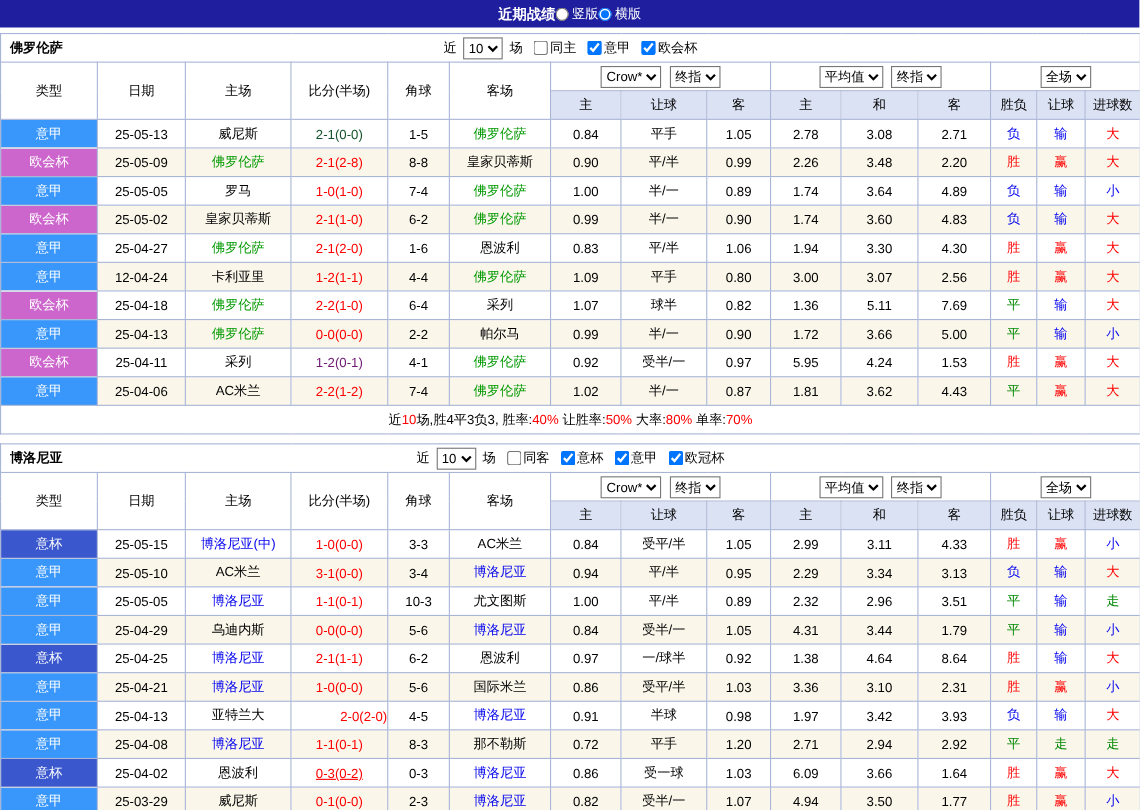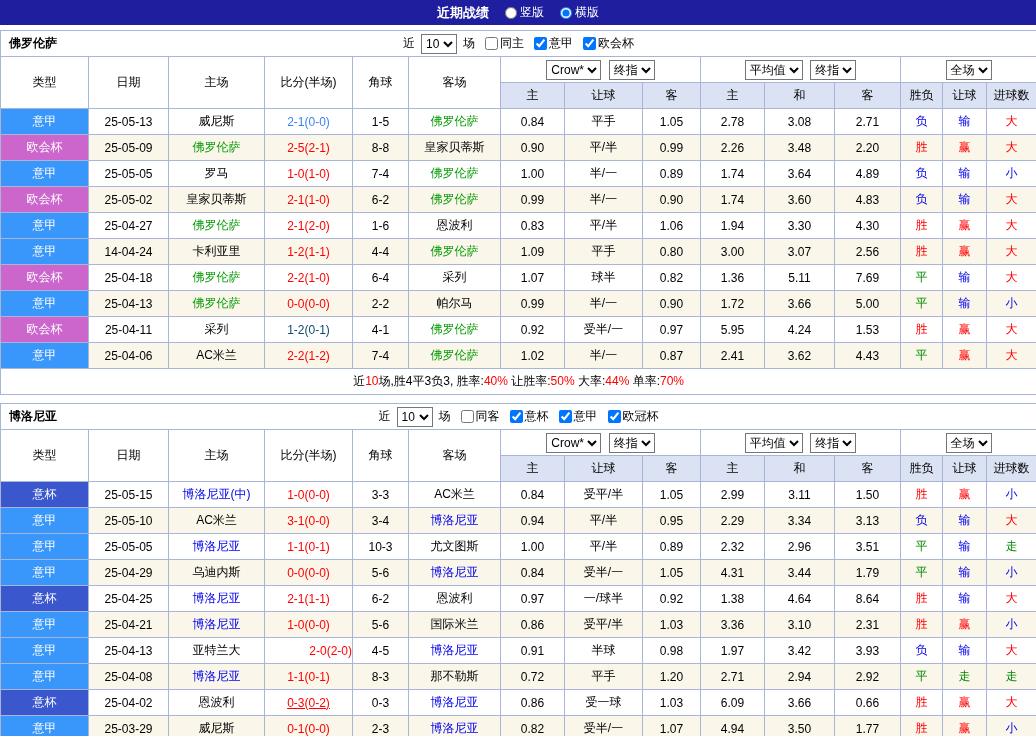--- a/index.html
+++ b/index.html
@@ -4,21 +4,21 @@
 <style>
   * { box-sizing: border-box; }
   html,body { margin:0; padding:0; background:#fff; }
   body {
     width:1036px;
     font-family:"Liberation Sans","DejaVu Sans",sans-serif;
     font-size:12px; color:#000;
   }
   .topbar {
     height:25px; background:#1e1e9e; color:#fff;
-    display:flex; align-items:center; justify-content:center; gap:16px;
+    display:flex; align-items:center; justify-content:center; 
   }
   .topbar .ttl { font-weight:bold; font-size:13px; }
   .topbar label { display:inline-flex; align-items:center; gap:3px; cursor:pointer; }
   .topbar input { margin:0; width:12px; height:12px; }
   .section { margin-top:5px; }
   table.grid {
     width:1036px; border-collapse:collapse; table-layout:fixed;
     border:1px solid #8593c0;
   }
   table.grid td {
@@ -130,38 +130,38 @@
         <td class="hcell">胜负</td>
         <td class="hcell">让球</td>
         <td class="hcell">进球数</td>
       </tr>
     </thead>
     <tbody class="rows">
         <tr>
           <td style="background: rgb(57, 151, 251); color: rgb(255, 255, 255);">意甲</td>
           <td>25-05-13</td>
           <td>威尼斯</td>
-          <td style="color: #3b82f6;">2-1(0-0)</td>
+          <td style="color: #14532d;">2-1(0-0)</td>
           <td>1-5</td>
           <td style="color: rgb(0, 153, 0);">佛罗伦萨</td>
           <td>0.84</td>
           <td>平手</td>
           <td>1.05</td>
           <td>2.78</td>
           <td>3.08</td>
           <td>2.71</td>
           <td style="color: rgb(0, 0, 238);">负</td>
           <td style="color: rgb(0, 0, 238);">输</td>
           <td style="color: rgb(255, 0, 0);">大</td>
         </tr>
         <tr class="alt">
           <td style="background: rgb(204, 102, 204); color: rgb(255, 255, 255);">欧会杯</td>
           <td>25-05-09</td>
           <td style="color: rgb(0, 153, 0);">佛罗伦萨</td>
-          <td style="color: rgb(255, 0, 0);">2-5(2-1)</td>
+          <td style="color: rgb(255, 0, 0);">2-1(2-8)</td>
           <td>8-8</td>
           <td>皇家贝蒂斯</td>
           <td>0.90</td>
           <td>平/半</td>
           <td>0.99</td>
           <td>2.26</td>
           <td>3.48</td>
           <td>2.20</td>
           <td style="color: rgb(255, 0, 0);">胜</td>
           <td style="color: rgb(255, 0, 0);">赢</td>
@@ -213,21 +213,21 @@
           <td>1.06</td>
           <td>1.94</td>
           <td>3.30</td>
           <td>4.30</td>
           <td style="color: rgb(255, 0, 0);">胜</td>
           <td style="color: rgb(255, 0, 0);">赢</td>
           <td style="color: rgb(255, 0, 0);">大</td>
         </tr>
         <tr class="alt">
           <td style="background: rgb(57, 151, 251); color: rgb(255, 255, 255);">意甲</td>
-          <td>14-04-24</td>
+          <td>12-04-24</td>
           <td>卡利亚里</td>
           <td style="color: rgb(255, 0, 0);">1-2(1-1)</td>
           <td>4-4</td>
           <td style="color: rgb(0, 153, 0);">佛罗伦萨</td>
           <td>1.09</td>
           <td>平手</td>
           <td>0.80</td>
           <td>3.00</td>
           <td>3.07</td>
           <td>2.56</td>
@@ -266,21 +266,21 @@
           <td>3.66</td>
           <td>5.00</td>
           <td style="color: rgb(0, 136, 0);">平</td>
           <td style="color: rgb(0, 0, 238);">输</td>
           <td style="color: rgb(0, 0, 238);">小</td>
         </tr>
         <tr>
           <td style="background: rgb(204, 102, 204); color: rgb(255, 255, 255);">欧会杯</td>
           <td>25-04-11</td>
           <td>采列</td>
-          <td style="color: #0c4a6e;">1-2(0-1)</td>
+          <td style="color: #701a75;">1-2(0-1)</td>
           <td>4-1</td>
           <td style="color: rgb(0, 153, 0);">佛罗伦萨</td>
           <td>0.92</td>
           <td>受半/一</td>
           <td>0.97</td>
           <td>5.95</td>
           <td>4.24</td>
           <td>1.53</td>
           <td style="color: rgb(255, 0, 0);">胜</td>
           <td style="color: rgb(255, 0, 0);">赢</td>
@@ -289,31 +289,31 @@
         <tr class="alt">
           <td style="background: rgb(57, 151, 251); color: rgb(255, 255, 255);">意甲</td>
           <td>25-04-06</td>
           <td>AC米兰</td>
           <td style="color: rgb(255, 0, 0);">2-2(1-2)</td>
           <td>7-4</td>
           <td style="color: rgb(0, 153, 0);">佛罗伦萨</td>
           <td>1.02</td>
           <td>半/一</td>
           <td>0.87</td>
-          <td>2.41</td>
+          <td>1.81</td>
           <td>3.62</td>
           <td>4.43</td>
           <td style="color: rgb(0, 136, 0);">平</td>
           <td style="color: rgb(255, 0, 0);">赢</td>
           <td style="color: rgb(255, 0, 0);">大</td>
         </tr>
       </tbody>
     <tbody>
       <tr class="summary-row">
-        <td colspan="15"><span><span>近</span><span style="color: rgb(255, 0, 0);">10</span><span>场,胜4平3负3, 胜率:</span><span style="color: rgb(255, 0, 0);">40%</span><span> 让胜率:</span><span style="color: rgb(255, 0, 0);">50%</span><span> 大率:</span><span style="color: rgb(255, 0, 0);">44%</span><span> 单率:</span><span style="color: rgb(255, 0, 0); text-align: center;">70%</span></span></td>
+        <td colspan="15"><span><span>近</span><span style="color: rgb(255, 0, 0);">10</span><span>场,胜4平3负3, 胜率:</span><span style="color: rgb(255, 0, 0);">40%</span><span> 让胜率:</span><span style="color: rgb(255, 0, 0);">50%</span><span> 大率:</span><span style="color: rgb(255, 0, 0);">80%</span><span> 单率:</span><span style="color: rgb(255, 0, 0); text-align: center;">70%</span></span></td>
       </tr>
     </tbody>
   </table>
 </div>
 
 <div class="section" style="margin-top:8px;">
   <table class="grid">
     <colgroup>
       <col style="width:88px">
         <col style="width:80px">
@@ -397,21 +397,21 @@
           <td>25-05-15</td>
           <td style="color: rgb(0, 0, 238);">博洛尼亚(中)</td>
           <td style="color: rgb(255, 0, 0);">1-0(0-0)</td>
           <td>3-3</td>
           <td>AC米兰</td>
           <td>0.84</td>
           <td>受平/半</td>
           <td>1.05</td>
           <td>2.99</td>
           <td>3.11</td>
-          <td>1.50</td>
+          <td>4.33</td>
           <td style="color: rgb(255, 0, 0);">胜</td>
           <td style="color: rgb(255, 0, 0);">赢</td>
           <td style="color: rgb(0, 0, 238);">小</td>
         </tr>
         <tr class="alt">
           <td style="background: rgb(57, 151, 251); color: rgb(255, 255, 255);">意甲</td>
           <td>25-05-10</td>
           <td>AC米兰</td>
           <td style="color: rgb(255, 0, 0);">3-1(0-0)</td>
           <td>3-4</td>
@@ -533,21 +533,21 @@
           <td>25-04-02</td>
           <td>恩波利</td>
           <td style="color: rgb(255, 0, 0); text-decoration: underline;">0-3(0-2)</td>
           <td>0-3</td>
           <td style="color: rgb(0, 0, 238);">博洛尼亚</td>
           <td>0.86</td>
           <td>受一球</td>
           <td>1.03</td>
           <td>6.09</td>
           <td>3.66</td>
-          <td>0.66</td>
+          <td>1.64</td>
           <td style="color: rgb(255, 0, 0);">胜</td>
           <td style="color: rgb(255, 0, 0);">赢</td>
           <td style="color: rgb(255, 0, 0);">大</td>
         </tr>
         <tr class="alt">
           <td style="background: rgb(57, 151, 251); color: rgb(255, 255, 255);">意甲</td>
           <td>25-03-29</td>
           <td>威尼斯</td>
           <td style="color: rgb(255, 0, 0);">0-1(0-0)</td>
           <td>2-3</td>

